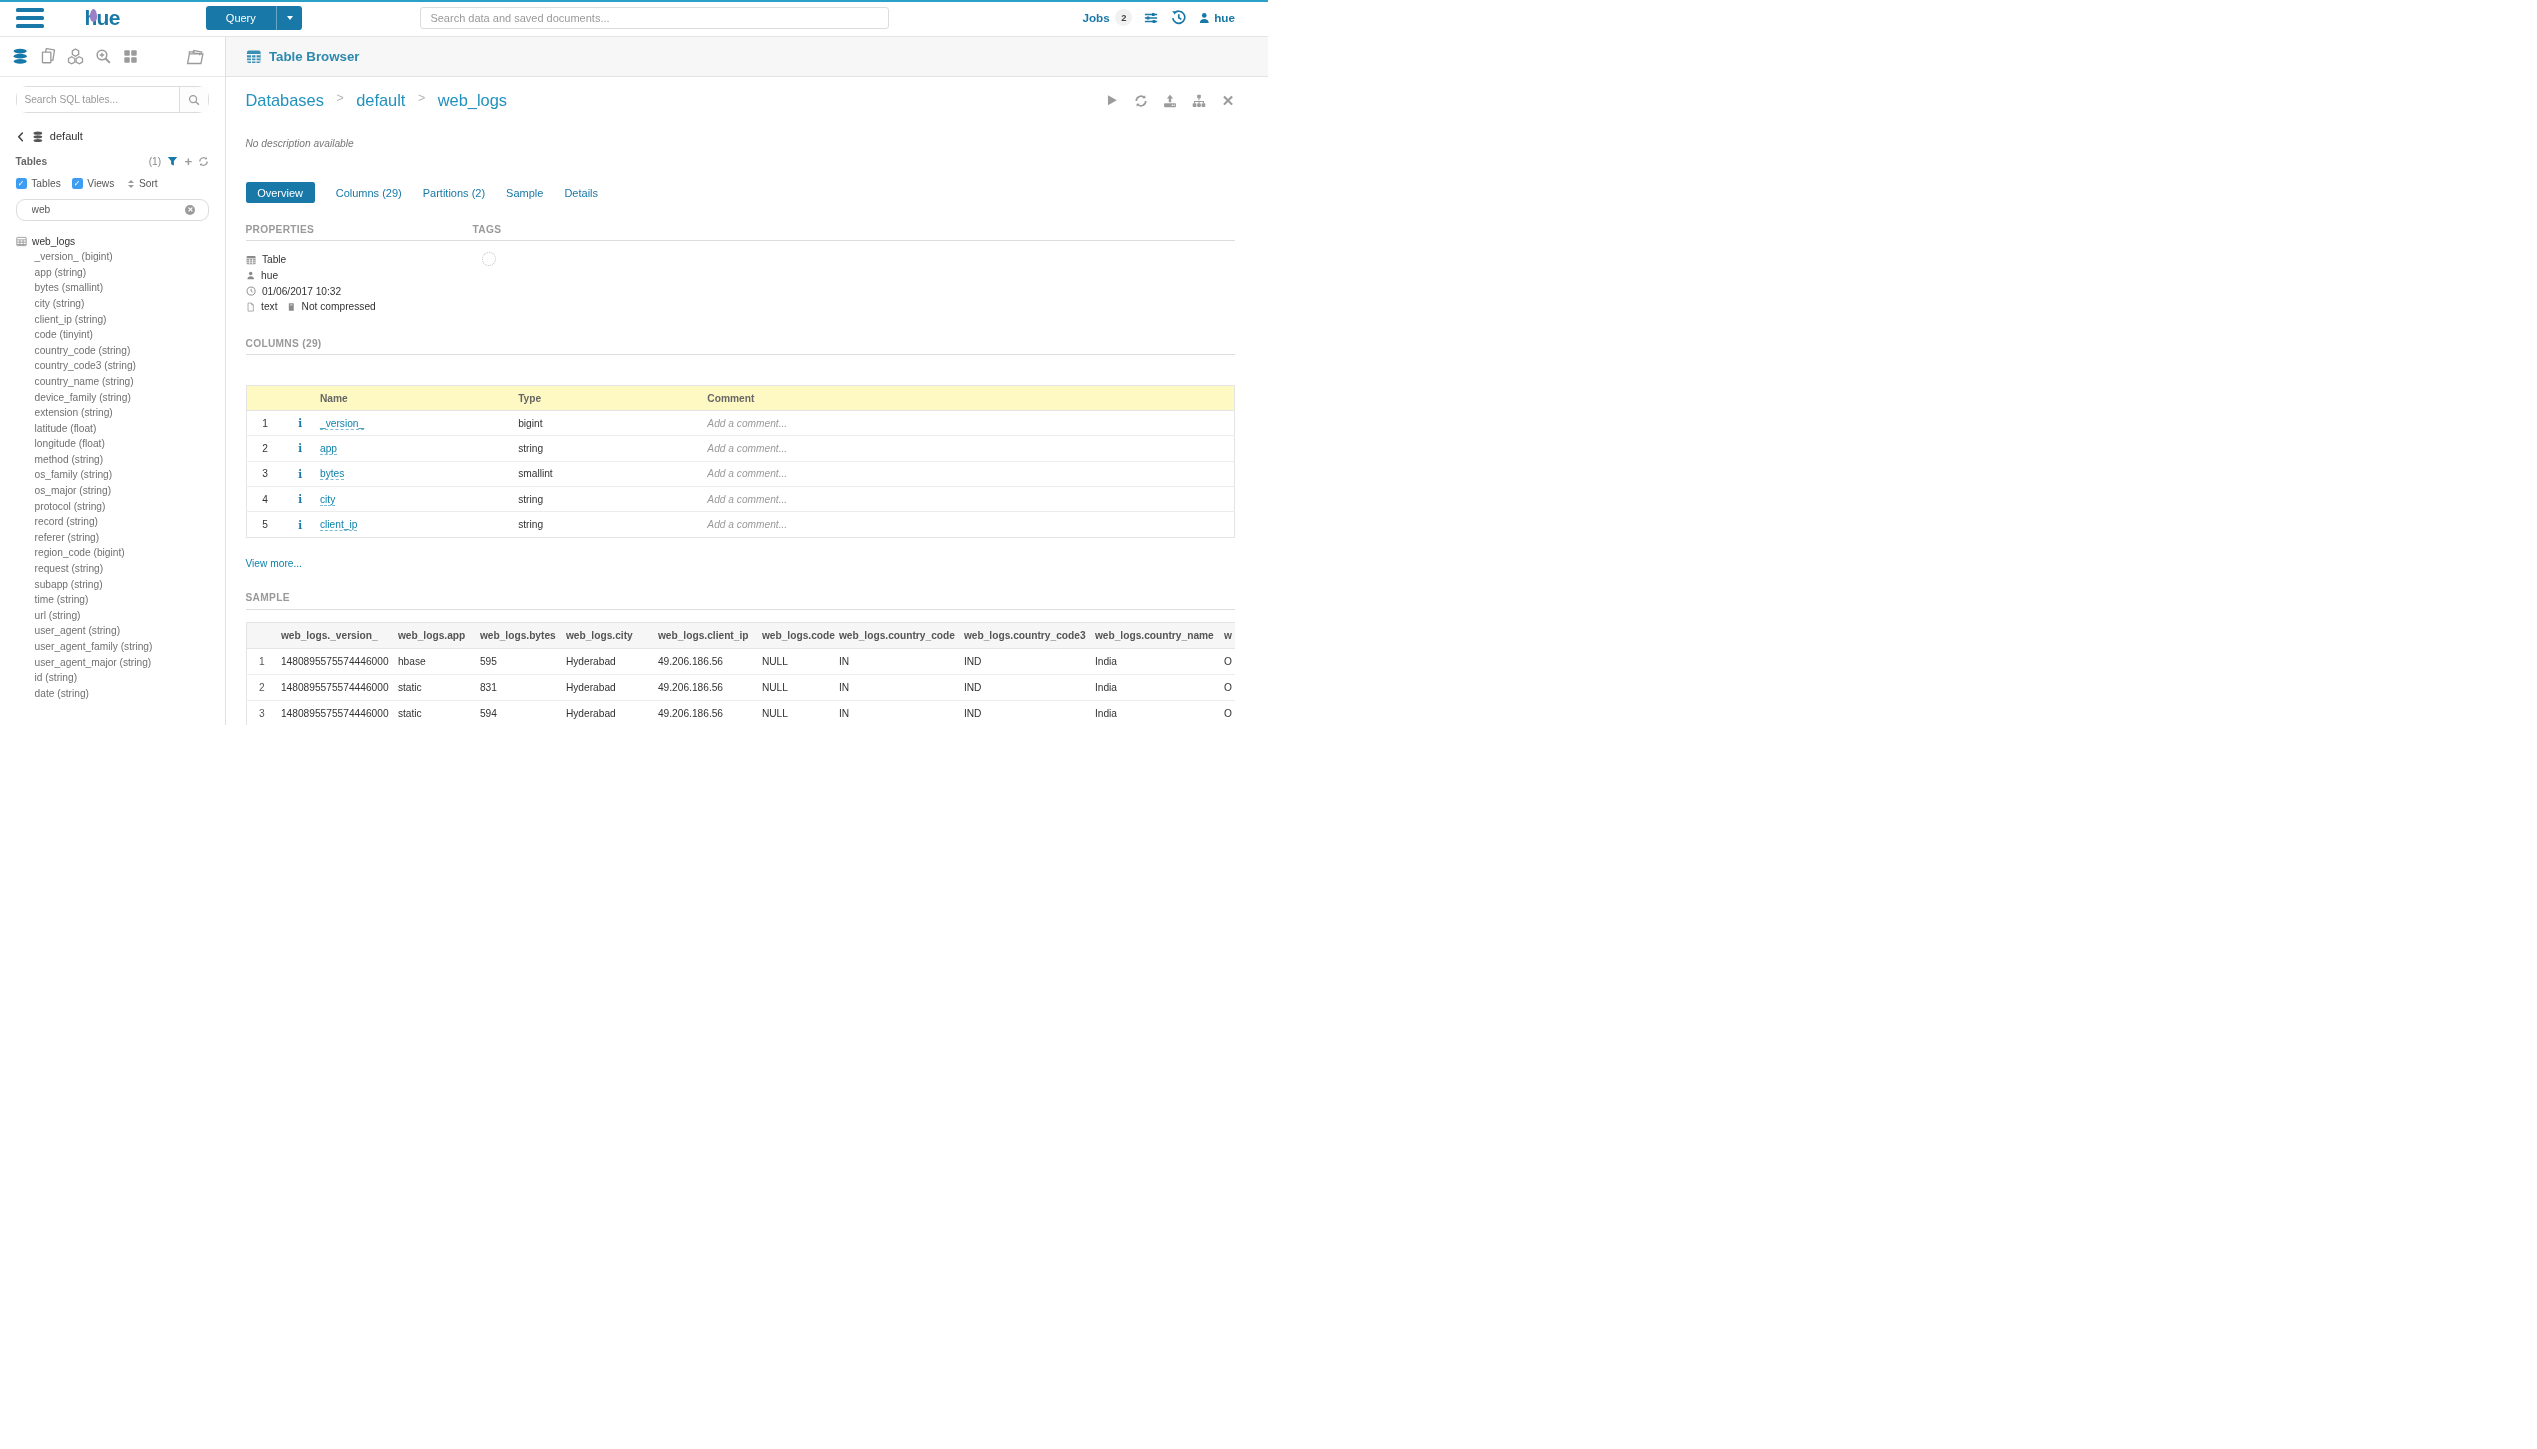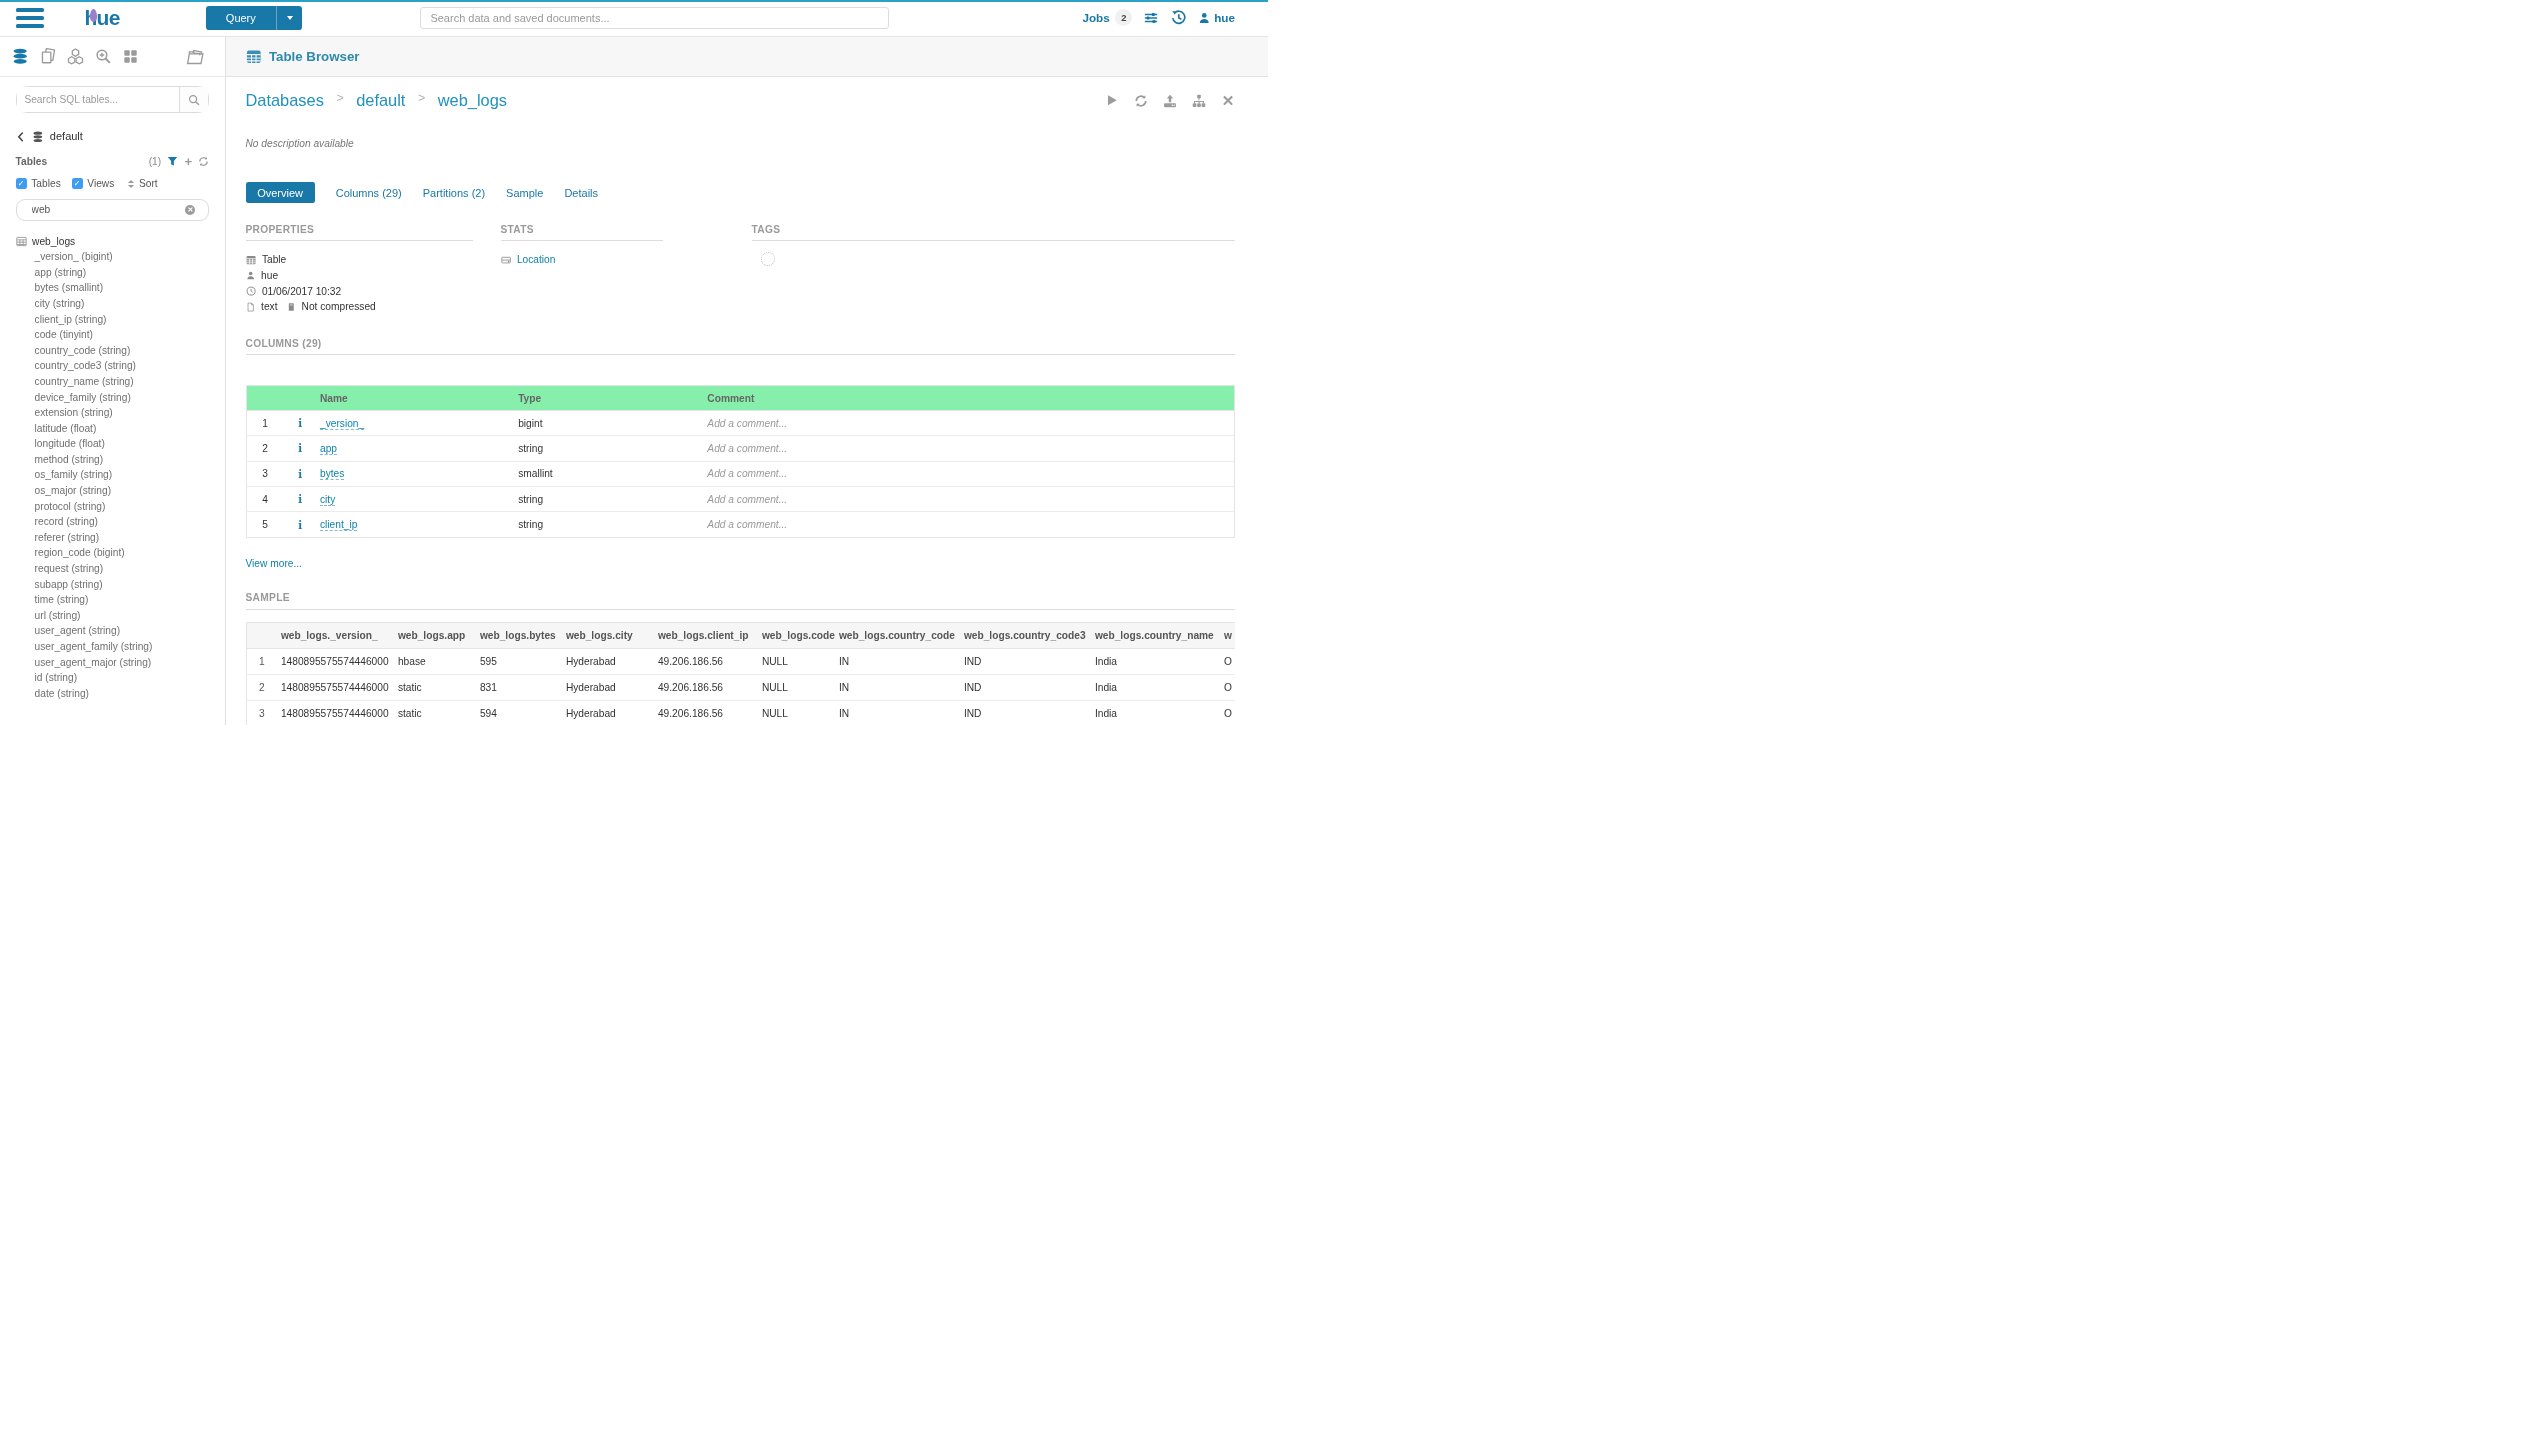--- a/index.html
+++ b/index.html
@@ -113,21 +113,21 @@
   .mcol-tags{flex:1;}
   .prow{display:flex;align-items:center;gap:6.2px;font-size:10.2px;color:#333;height:15.6px;}
   .prow .icon{color:#8a8a8a;}
   .link{color:#0e82ab;cursor:pointer;}
   .spinner{width:11.7px;height:11.7px;border:1.6px dotted #bdbdbd;border-radius:50%;margin-left:9.4px;}
   .section-title{margin-top:23.4px;font-size:10.2px;font-weight:bold;color:#9a9a9a;letter-spacing:0.3px;}
   .section-hr{border:none;border-top:0.8px solid #ddd;margin:5.5px 0 0 0;}
 
   table{border-collapse:collapse;font-size:10.2px;}
   .cols-table{width:100%;margin-top:30px;border:0.8px solid #e4e4e4;}
-  .cols-table th{background:#86efac;color:#666;font-weight:bold;text-align:left;
+  .cols-table th{background:#fef9c3;color:#666;font-weight:bold;text-align:left;
                  padding:6.2px 3.1px;border-bottom:0.8px solid #e4e4e4;}
   .cols-table td{padding:6.2px 3.1px;border-bottom:0.8px solid #ececec;color:#333;}
   .cols-table tr:last-child td{border-bottom:none;}
   .td-num{width:31px;text-align:center;color:#555;}
   .td-info{width:27px;text-align:center;}
   .info-i{font-family:"DejaVu Serif",serif;font-weight:bold;color:#1878a8;cursor:pointer;}
   .col-name{color:#0e82ab;border-bottom:0.8px dashed rgba(14,130,171,.55);cursor:pointer;}
   .td-name{width:192px;}
   .td-type{width:183px;}
   .comment{font-style:italic;color:#9a9a9a;cursor:text;}
@@ -476,34 +476,20 @@
               <span class="icon" style="margin-left:3.1px;">
                 <svg width="8.6" height="10.2" viewBox="0 0 16 16">
                     <rect x="3.4" y="1" width="9.2" height="14" rx="1" fill="currentColor"></rect>
                     <path d="M5.4 4h5.2" stroke="#fff" stroke-width="1.3"></path>
                   </svg>
               </span>
               <span>Not compressed</span>
             </div>
           </div>
 
-          <div class="mcol mcol-stats">
-            <h4>STATS</h4>
-            <hr>
-            <div class="prow">
-              <span class="icon">
-                <svg width="10.2" height="10.2" viewBox="0 0 16 16" fill="none" stroke="currentColor" stroke-width="1.3">
-                    <rect x="1.3" y="3.6" width="13.4" height="8.8" rx="1.2"></rect>
-                    <path d="M1.3 8h13.4"></path>
-                    <circle cx="11.8" cy="10.2" r="0.7" fill="currentColor"></circle>
-                  </svg>
-              </span>
-              <span class="link">Location</span>
-            </div>
-          </div>
 
           <div class="mcol mcol-tags">
             <h4>TAGS</h4>
             <hr>
             <div class="spinner"></div>
           </div>
         </div>
 
         <div class="section-title">COLUMNS (29)</div>
         <hr class="section-hr">

